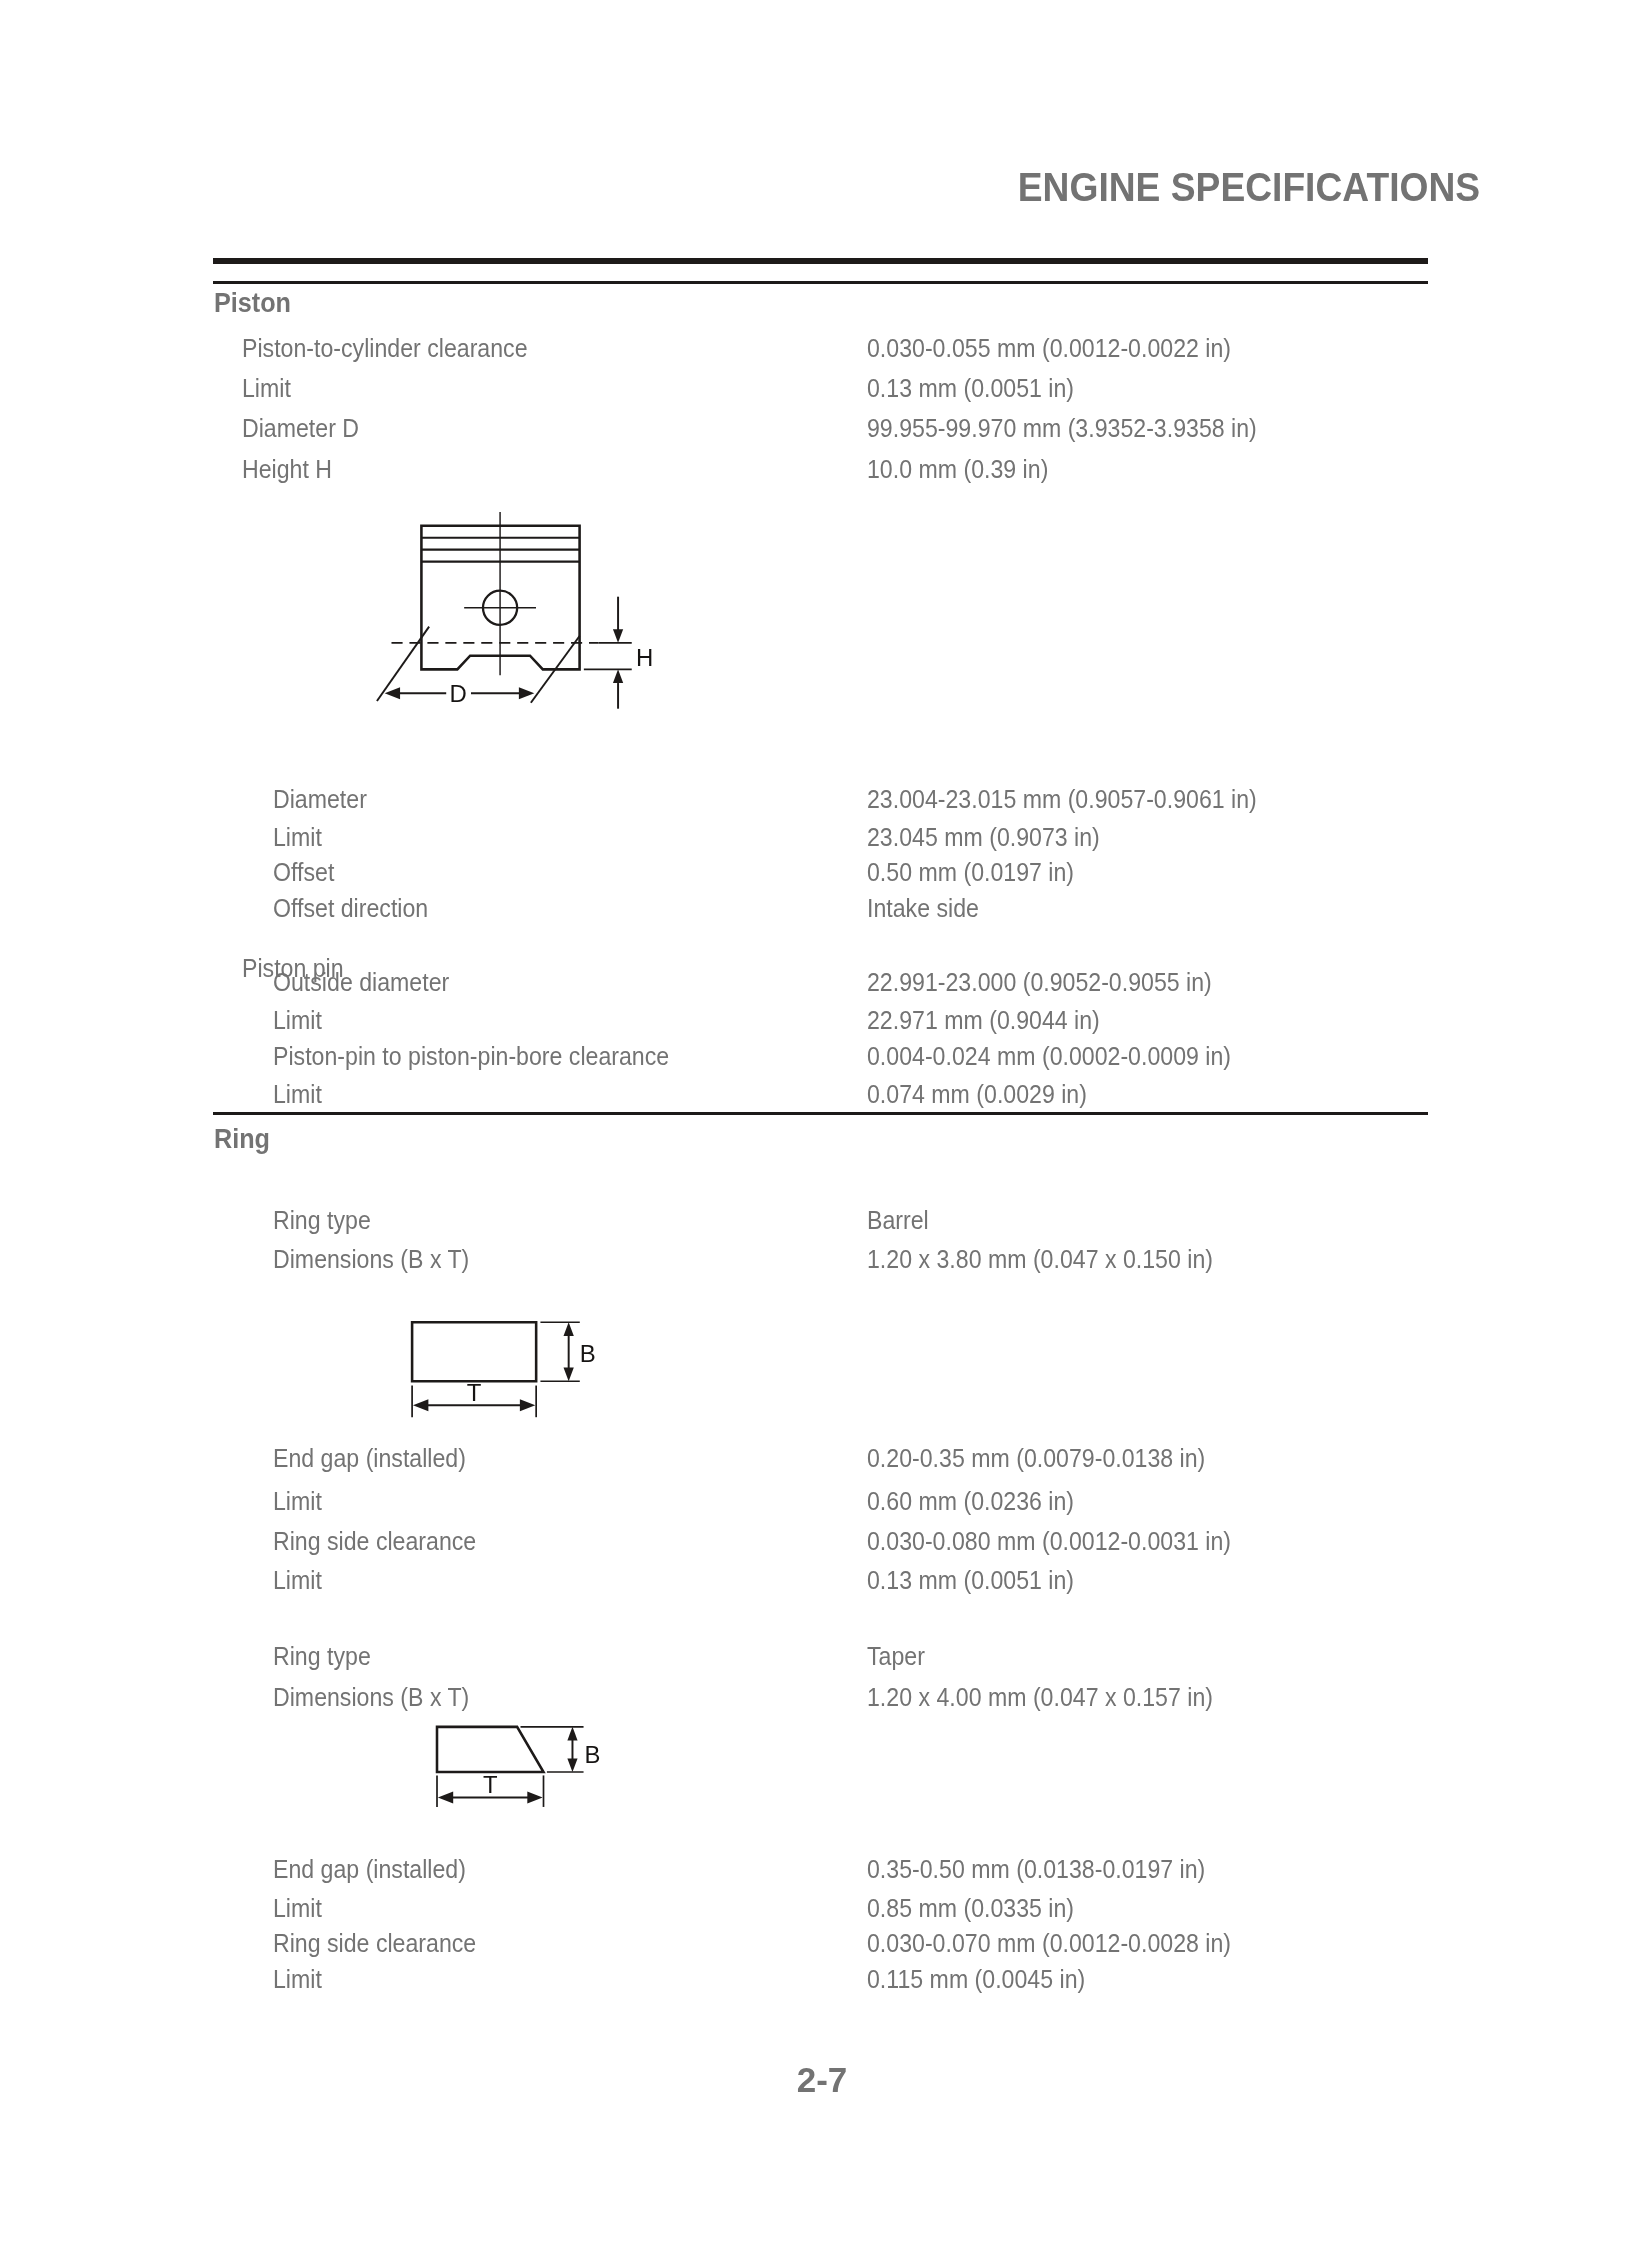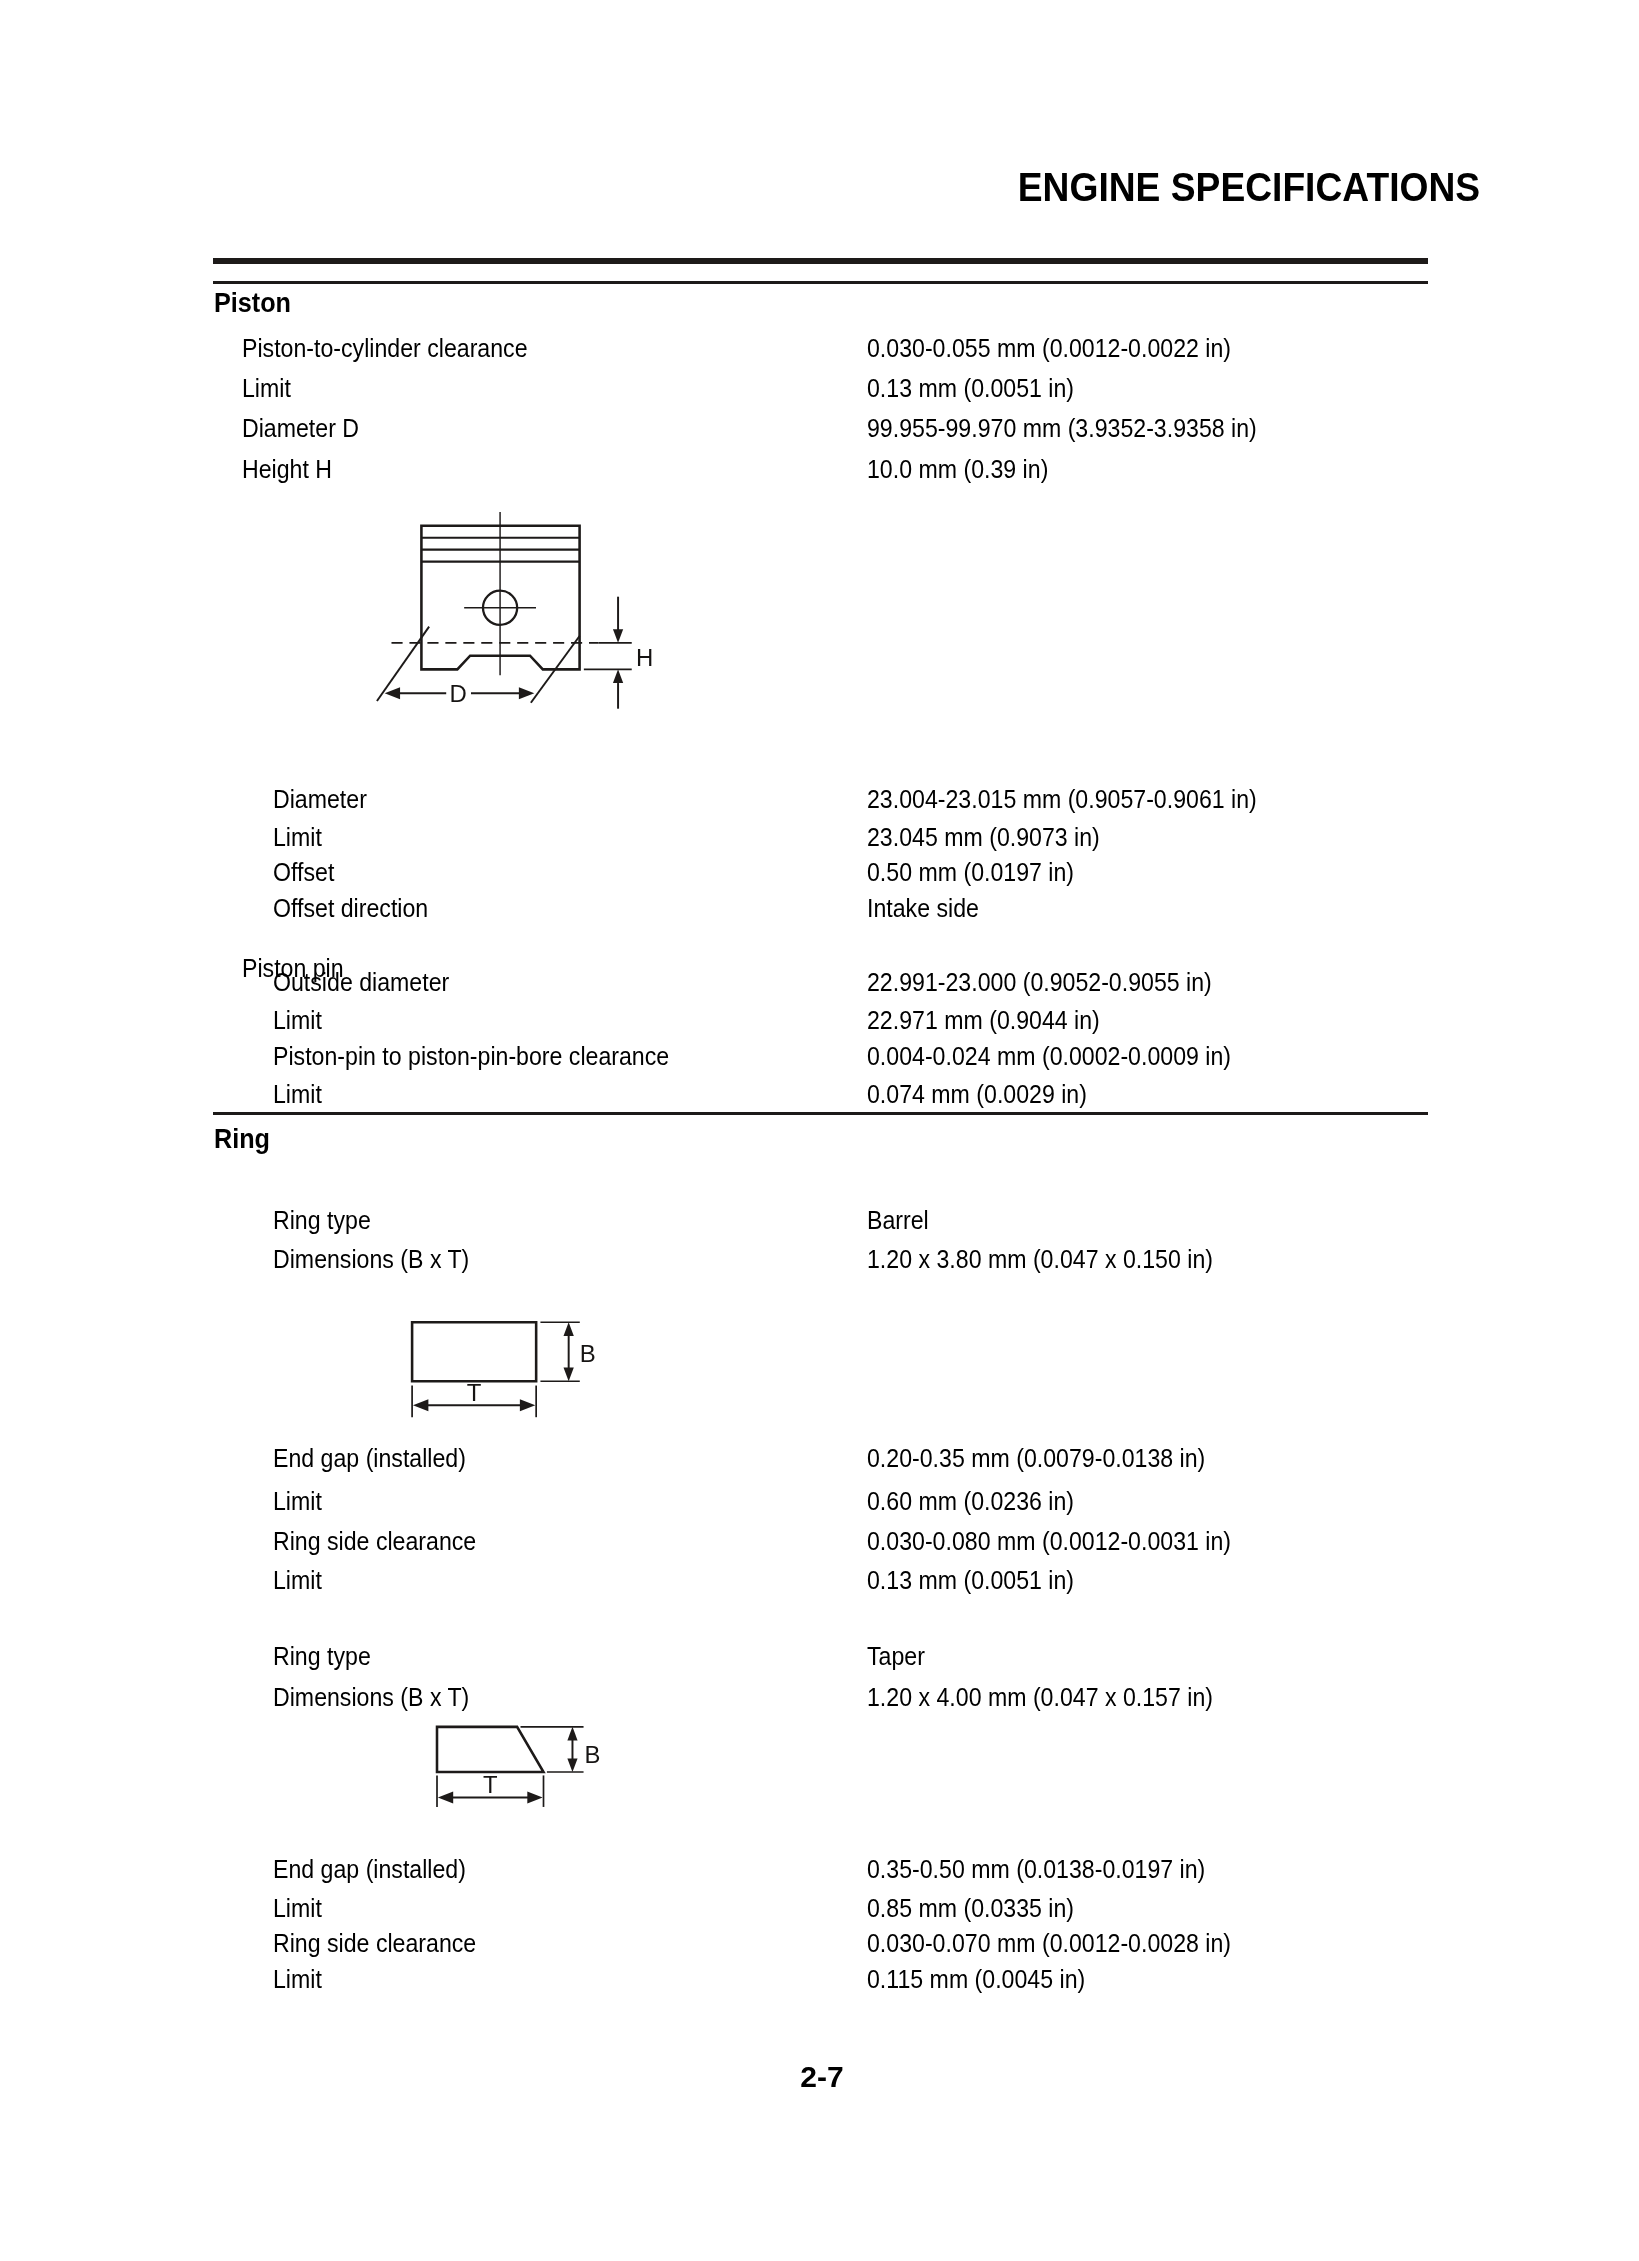--- a/index.html
+++ b/index.html
@@ -1,21 +1,21 @@
 <!DOCTYPE html>
 <html style="font-size:13.7px"><head>
 <meta charset="utf-8">
 <style>
   html,body{margin:0;padding:0;background:#ffffff;}
   #page{
     position:relative;
     width:1640px;height:2261px;
     background:#ffffff;
     font-family:"Liberation Sans",sans-serif;
-    color:#000000;
+    color:#737373;
     overflow:hidden;
   }
   
   .hdr{
     position:absolute; top:165px; right:160px;
     white-space:nowrap;
   }
   .hdr span{
     display:inline-block;
     font-size:40px; font-weight:bold; letter-spacing:0px;
@@ -56,21 +56,21 @@
   svg line, svg path, svg rect, svg circle, svg polyline{
     stroke:#1d1a19; fill:none; stroke-linecap:butt;
   }
   svg polygon{fill:#1d1a19; stroke:none;}
   svg text{
     font-family:"Liberation Sans",sans-serif;
     fill:#161413; font-size:28px;
   }
   .pagenum{
     position:absolute; left:775px; top:2060px; width:94px;
-    text-align:center; font-size:30px; font-weight:bold;
+    text-align:center; font-size:35px; font-weight:bold;
   }
 </style>
 </head>
 <body>
 
 <div id="page">
 
   <div class="hdr">
     <span>ENGINE SPECIFICATIONS</span>
   </div>

